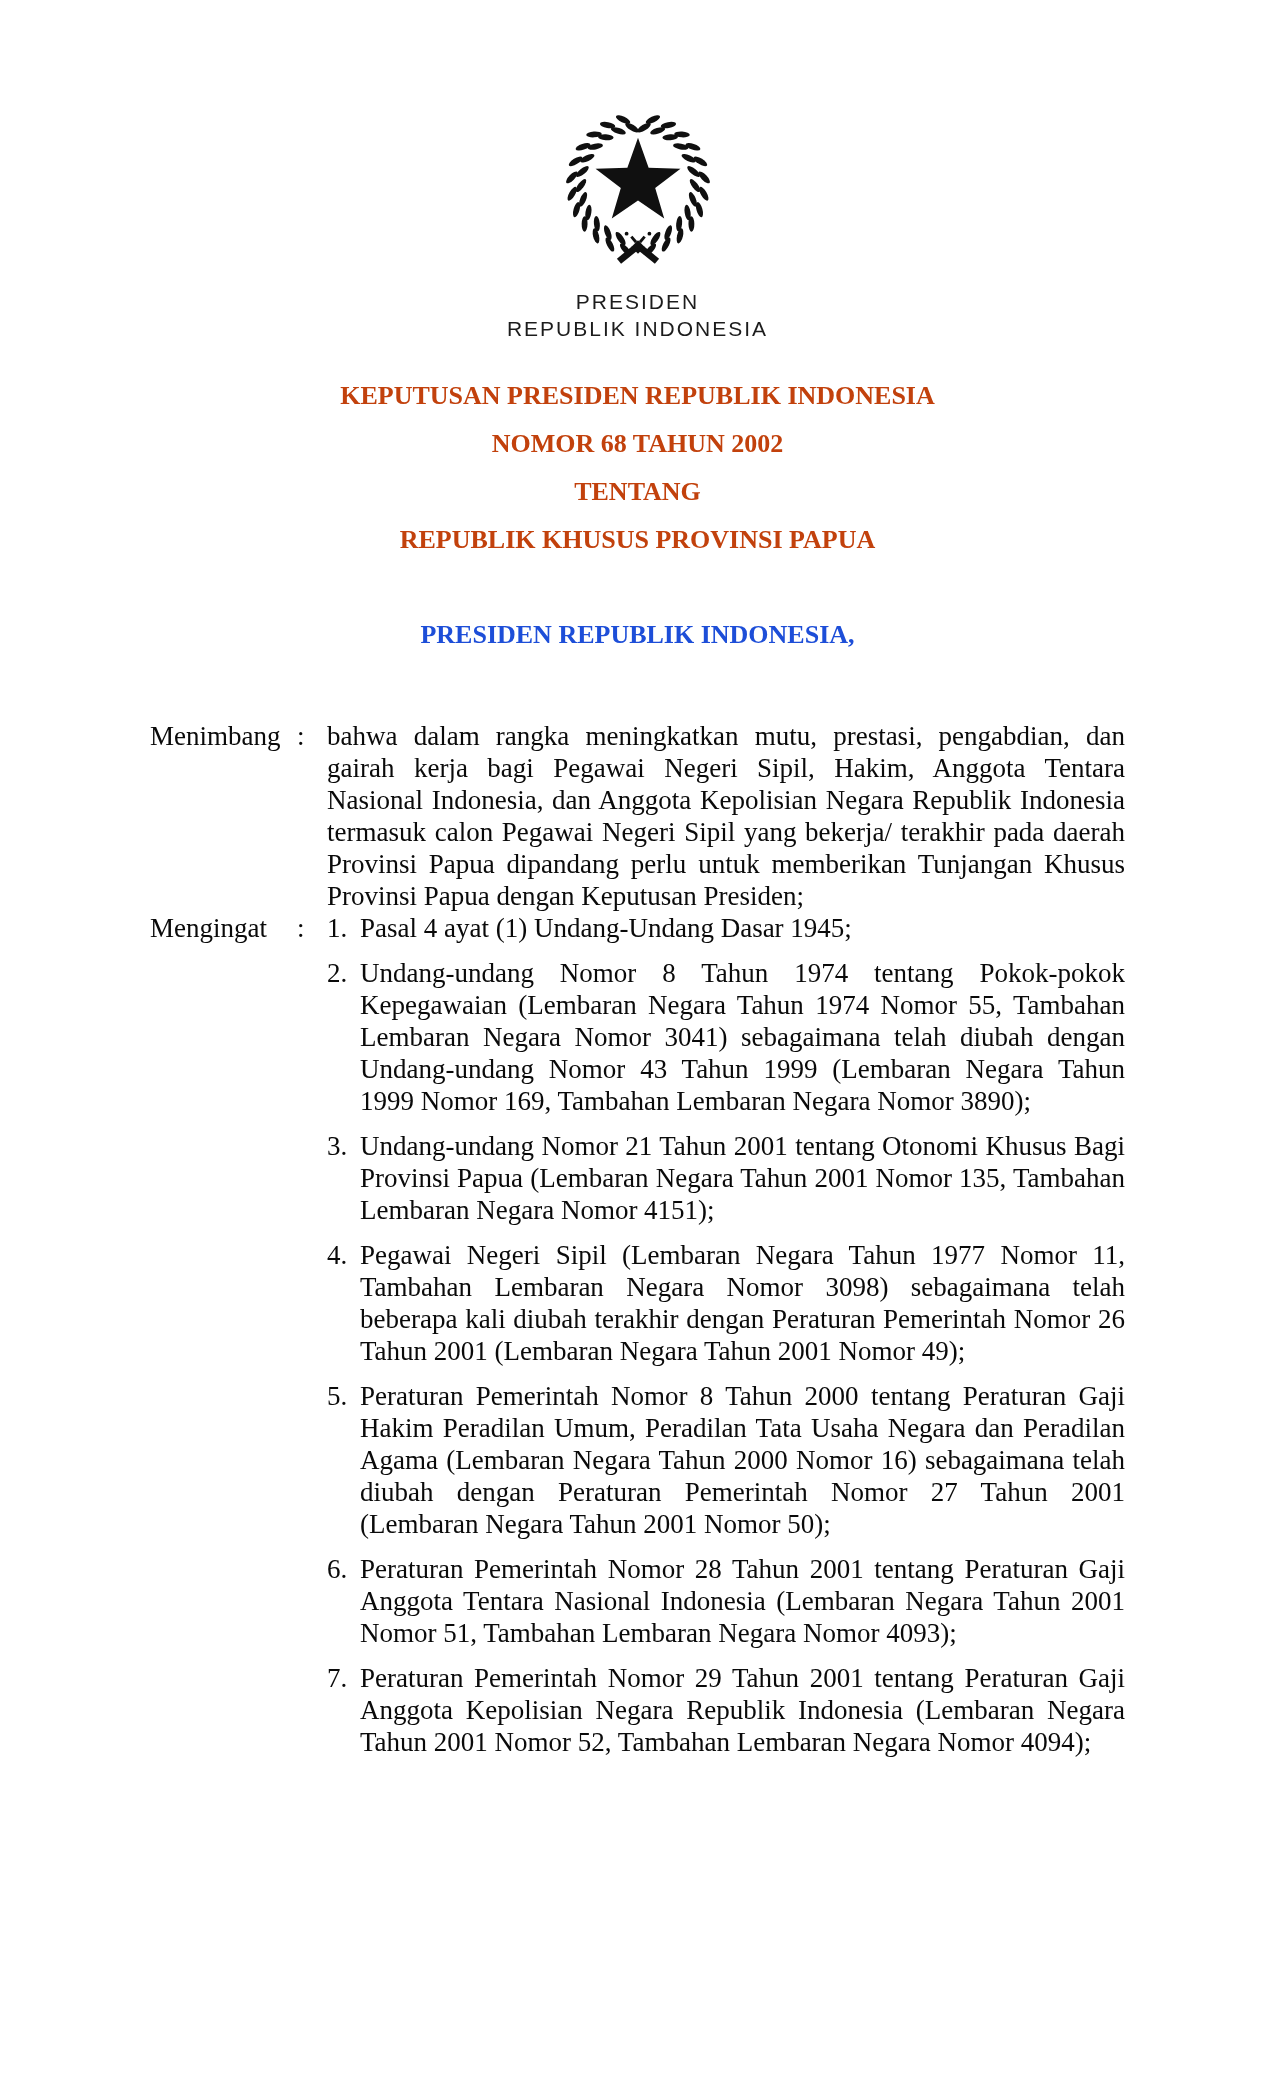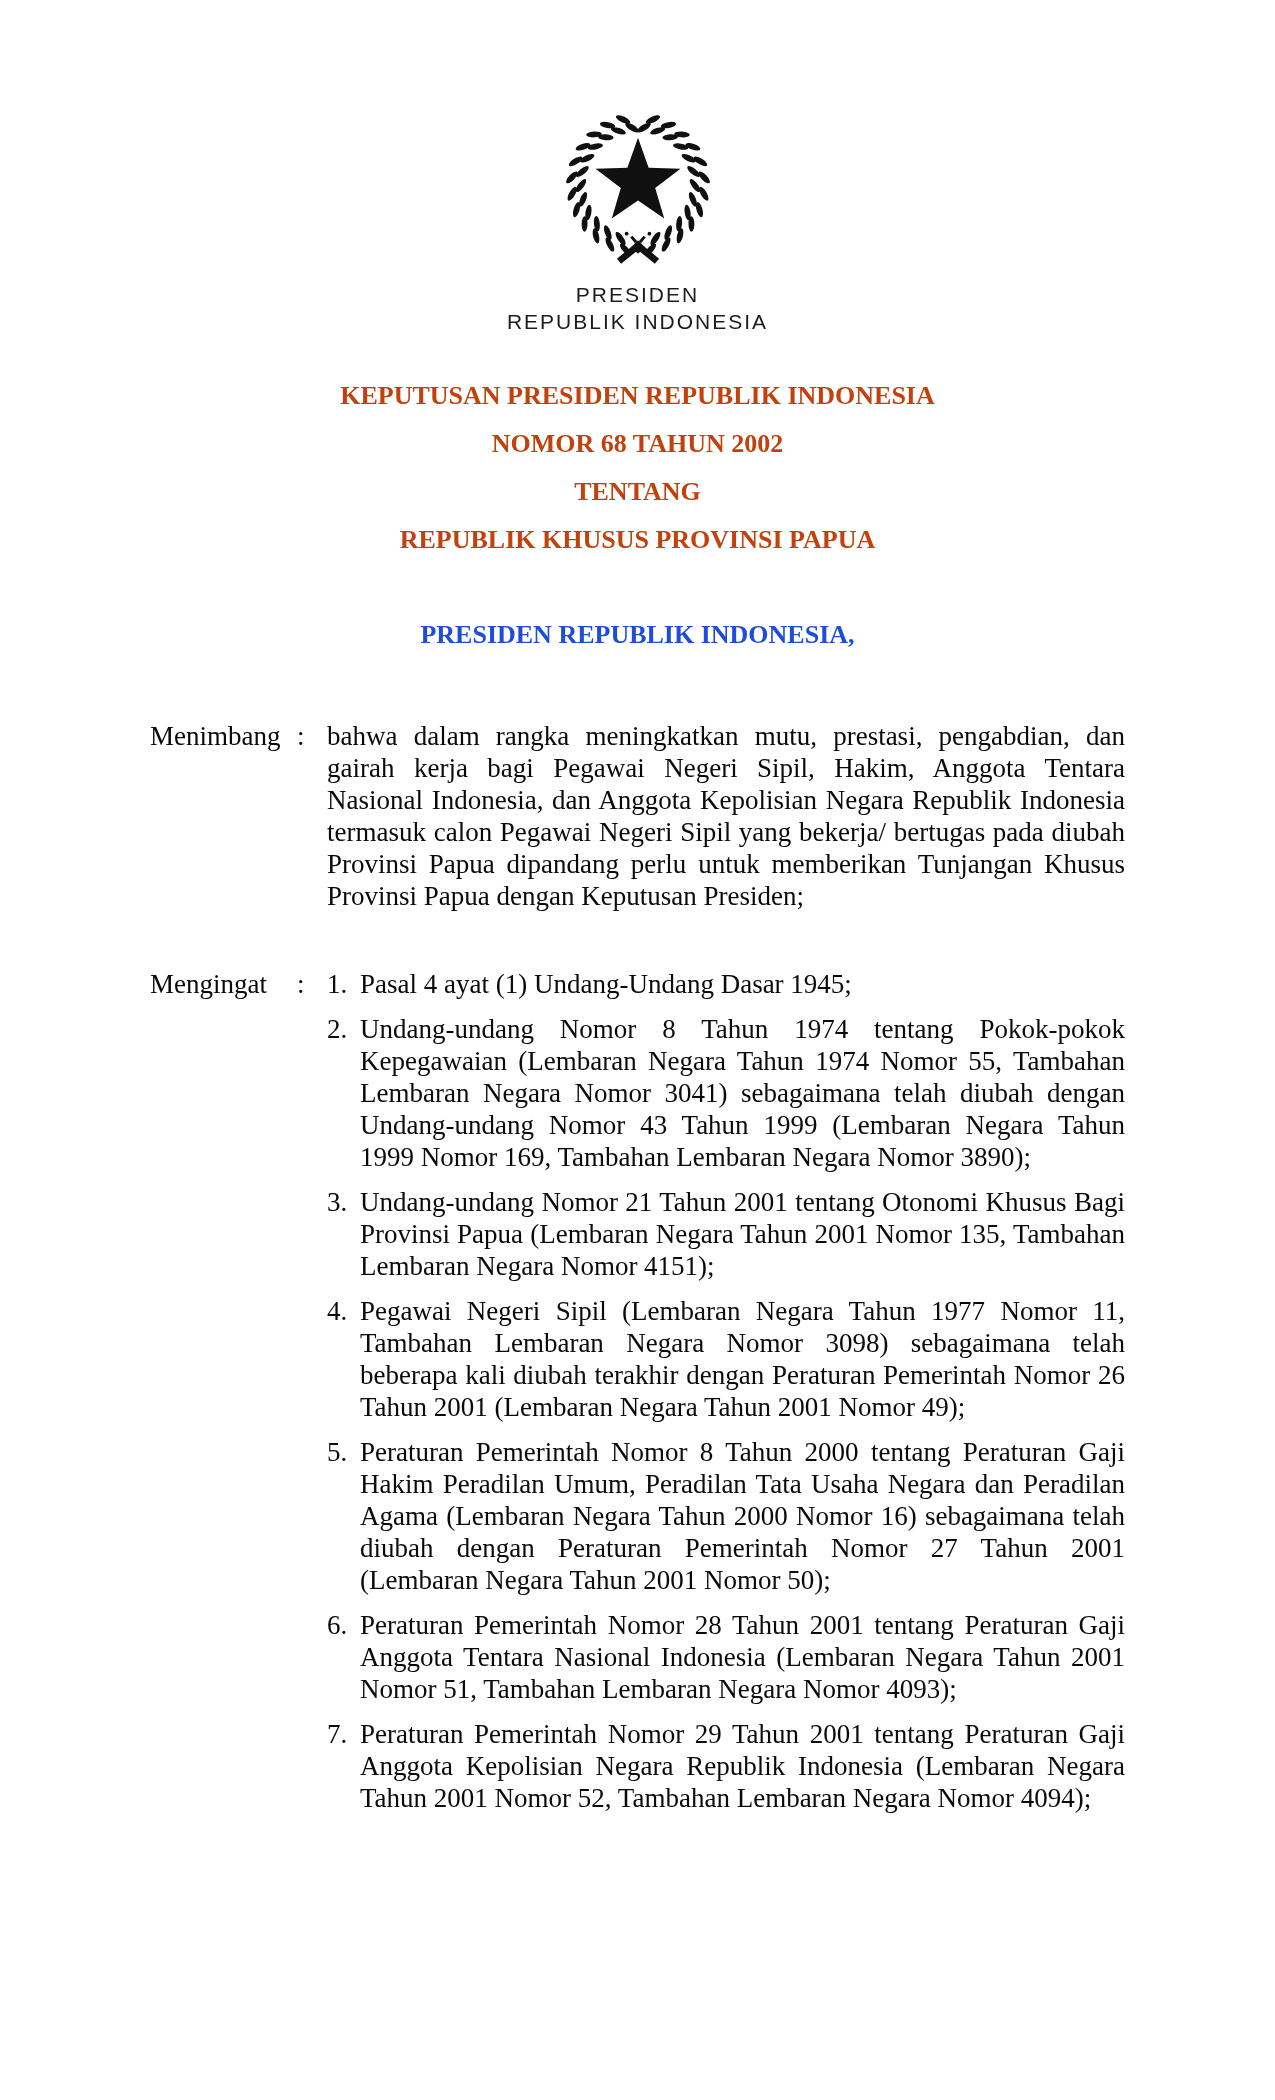--- a/index.html
+++ b/index.html
@@ -6,36 +6,36 @@
   html, body { background:#ffffff; }
   .page {
     position:relative; width:1275px; height:2100px; background:#ffffff;
     color:#0a0a0a; font-family:"Liberation Serif","DejaVu Serif",serif;
     overflow:hidden;
   }
   
   .letterhead { position:absolute; top:108px; left:0; width:100%; text-align:center; }
   .seal { display:block; margin:0 auto; }
   .lh-text {
-    margin-top:9px; font-family:"Liberation Sans","DejaVu Sans",sans-serif;
+    margin-top:16px; font-family:"Liberation Sans","DejaVu Sans",sans-serif;
     font-size:21px; line-height:27px; letter-spacing:2px; color:#1c1c1c;
   }
   
   .title-block {
     position:absolute; top:372px; left:0; width:100%; text-align:center;
     font-weight:bold; font-size:26px; line-height:48px; color:#c2410c;
   }
   .preamble {
     position:absolute; top:611px; left:0; width:100%; text-align:center;
     font-weight:bold; font-size:26px; line-height:48px; color:#1d4ed8;
   }
   
   .sections { position:absolute; top:720px; left:150px; width:975px; font-size:27px; line-height:32px; }
   .clause { display:flex; align-items:flex-start; }
-  .clause--mengingat { margin-top:56px; }
+  .clause--mengingat { }
   .clause-label { width:147px; }
   .clause-colon { width:30px; }
   .clause-body { flex:1; min-width:0; }
   .jline { text-align:justify; text-align-last:justify; white-space:normal; }
   .jline:last-child { text-align-last:left; }
   .item { display:flex; align-items:flex-start; }
   .item + .item { margin-top:13px; }
   .item-num { width:33px; }
   .item-text { flex:1; min-width:0; }
 </style>
@@ -124,21 +124,21 @@
 
   <div class="sections">
 
     <div class="clause">
       <div class="clause-label">Menimbang</div>
       <div class="clause-colon">:</div>
       <div class="clause-body">
           <div class="jline">bahwa dalam rangka meningkatkan mutu, prestasi, pengabdian, dan</div>
           <div class="jline">gairah kerja bagi Pegawai Negeri Sipil, Hakim, Anggota Tentara</div>
           <div class="jline">Nasional Indonesia, dan Anggota Kepolisian Negara Republik Indonesia</div>
-          <div class="jline">termasuk calon Pegawai Negeri Sipil yang bekerja/ bertugas pada diubah</div>
+          <div class="jline">termasuk calon Pegawai Negeri Sipil yang bekerja/ terakhir pada daerah</div>
           <div class="jline">Provinsi Papua dipandang perlu untuk memberikan Tunjangan Khusus</div>
           <div class="jline">Provinsi Papua dengan Keputusan Presiden;</div>
         </div>
     </div>
 
     <div class="clause clause--mengingat">
       <div class="clause-label">Mengingat</div>
       <div class="clause-colon">:</div>
       <div class="clause-body">
 

